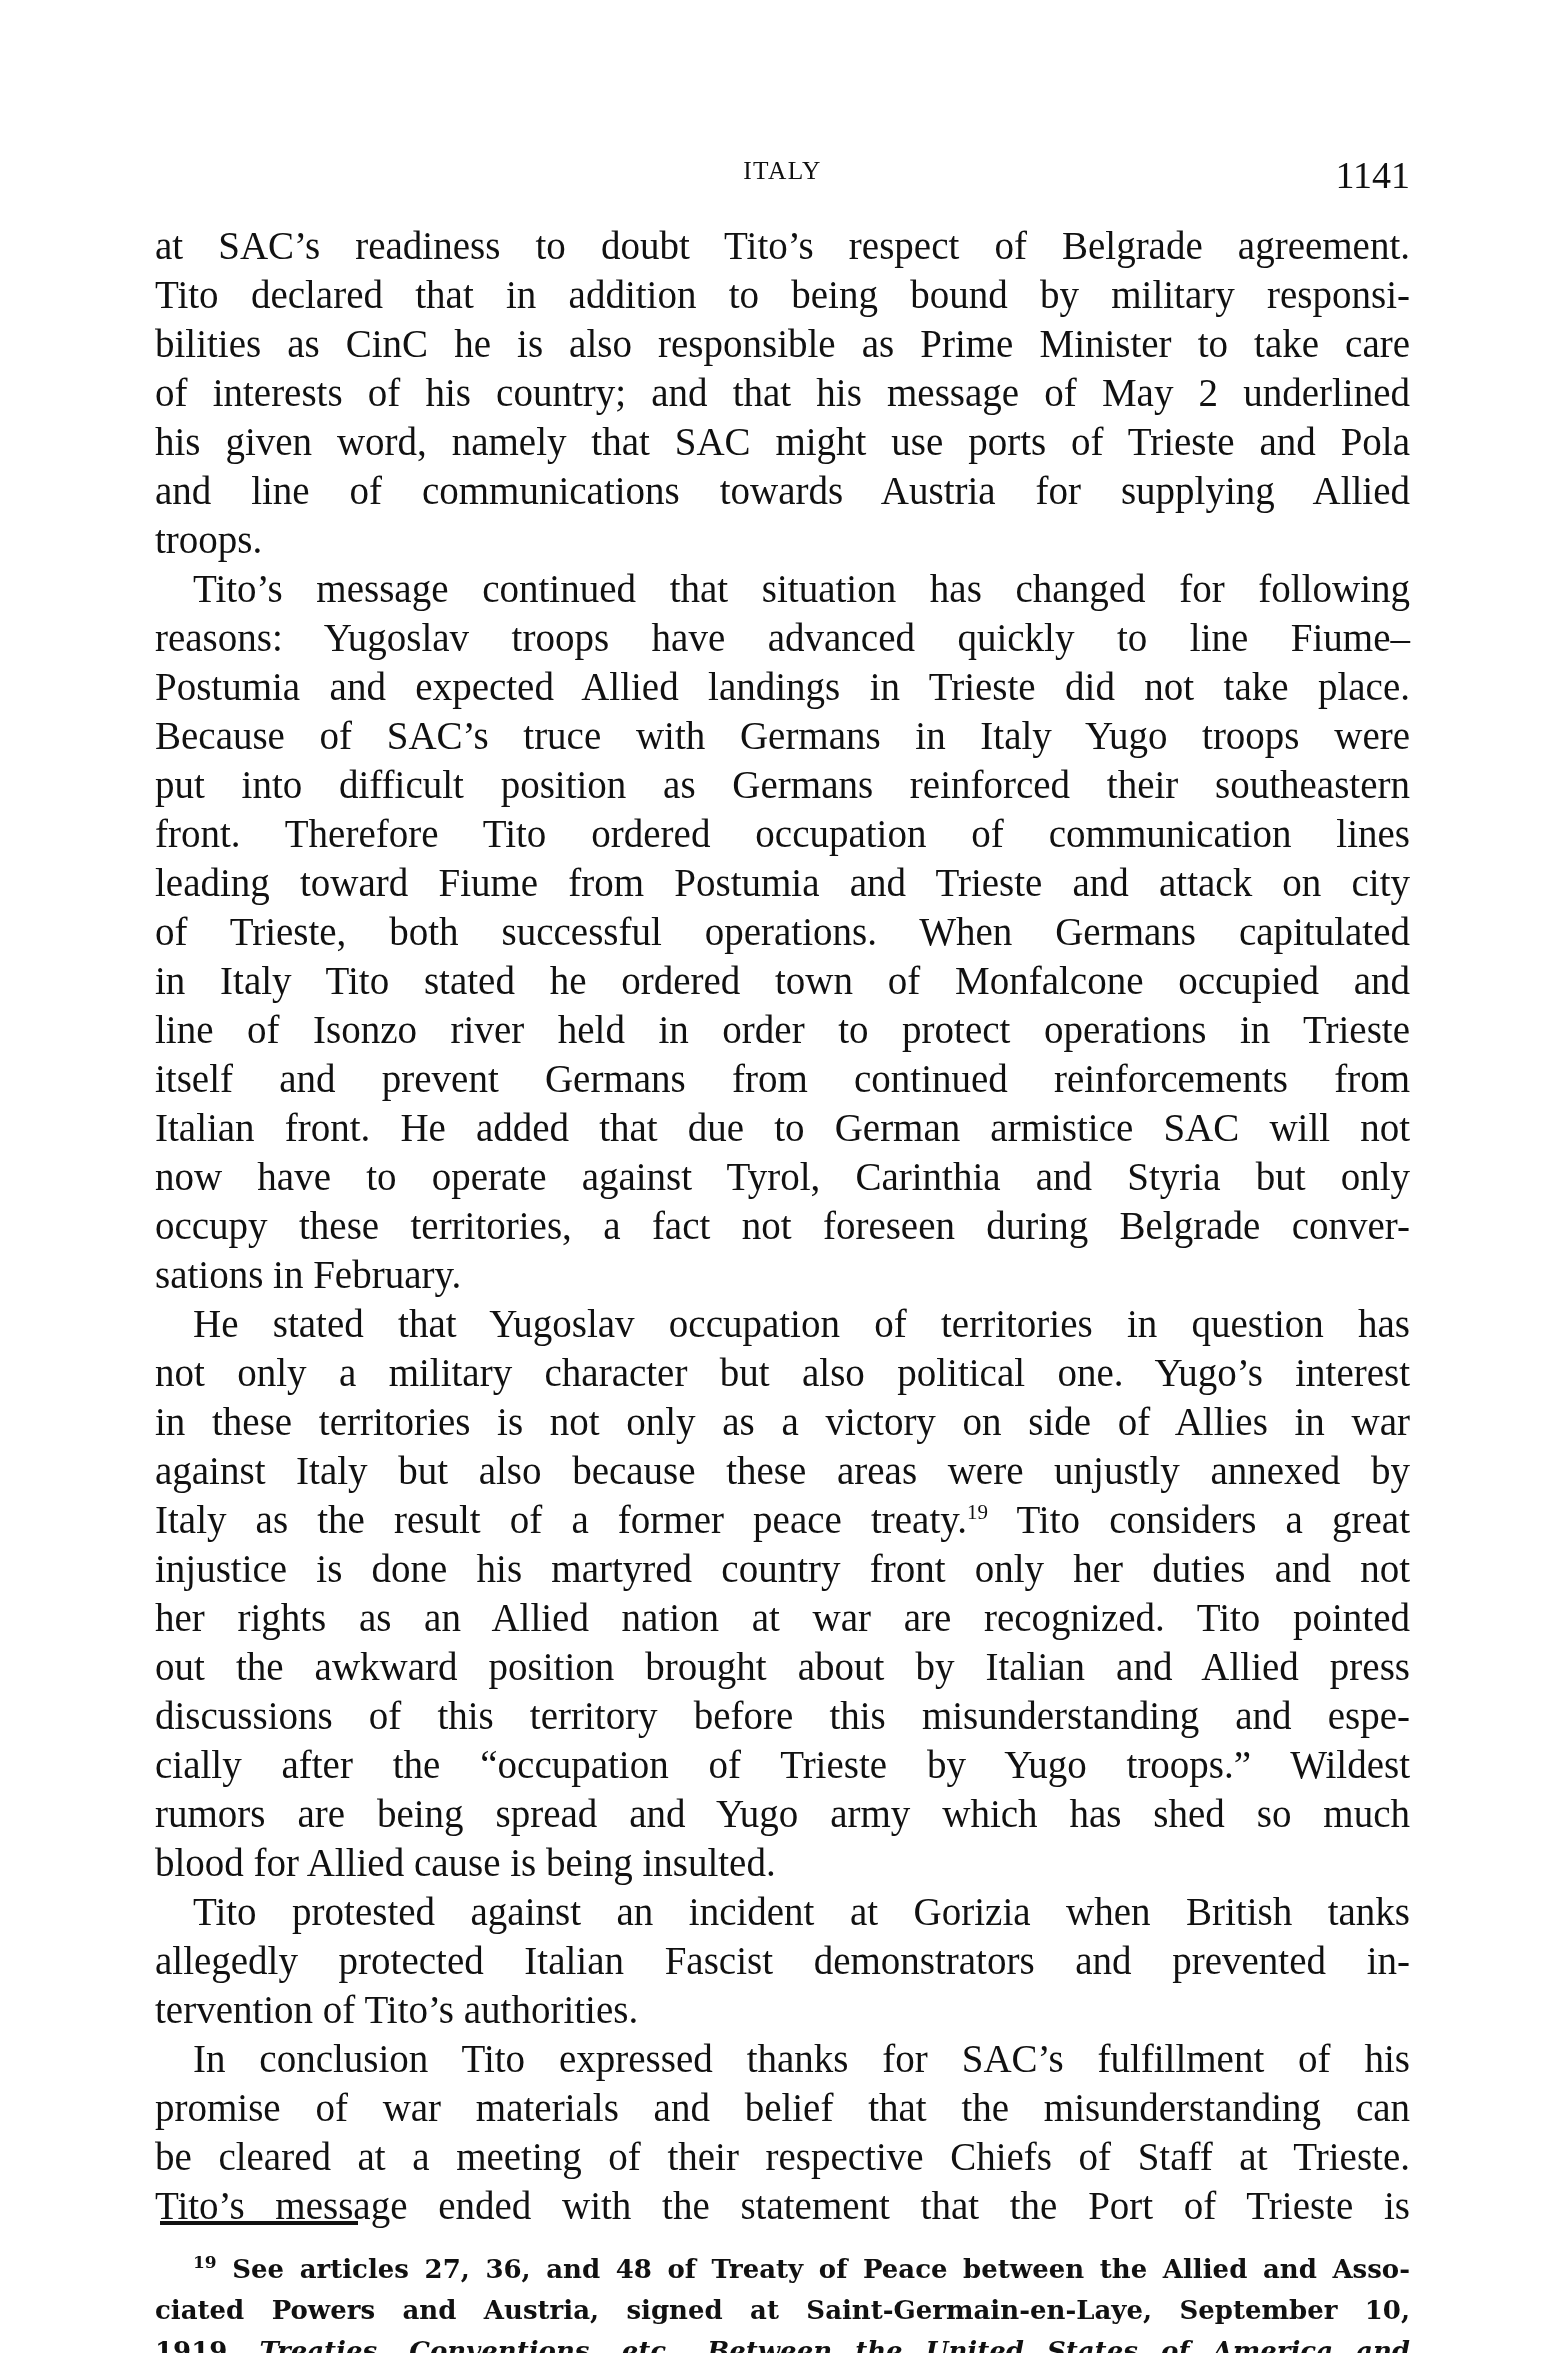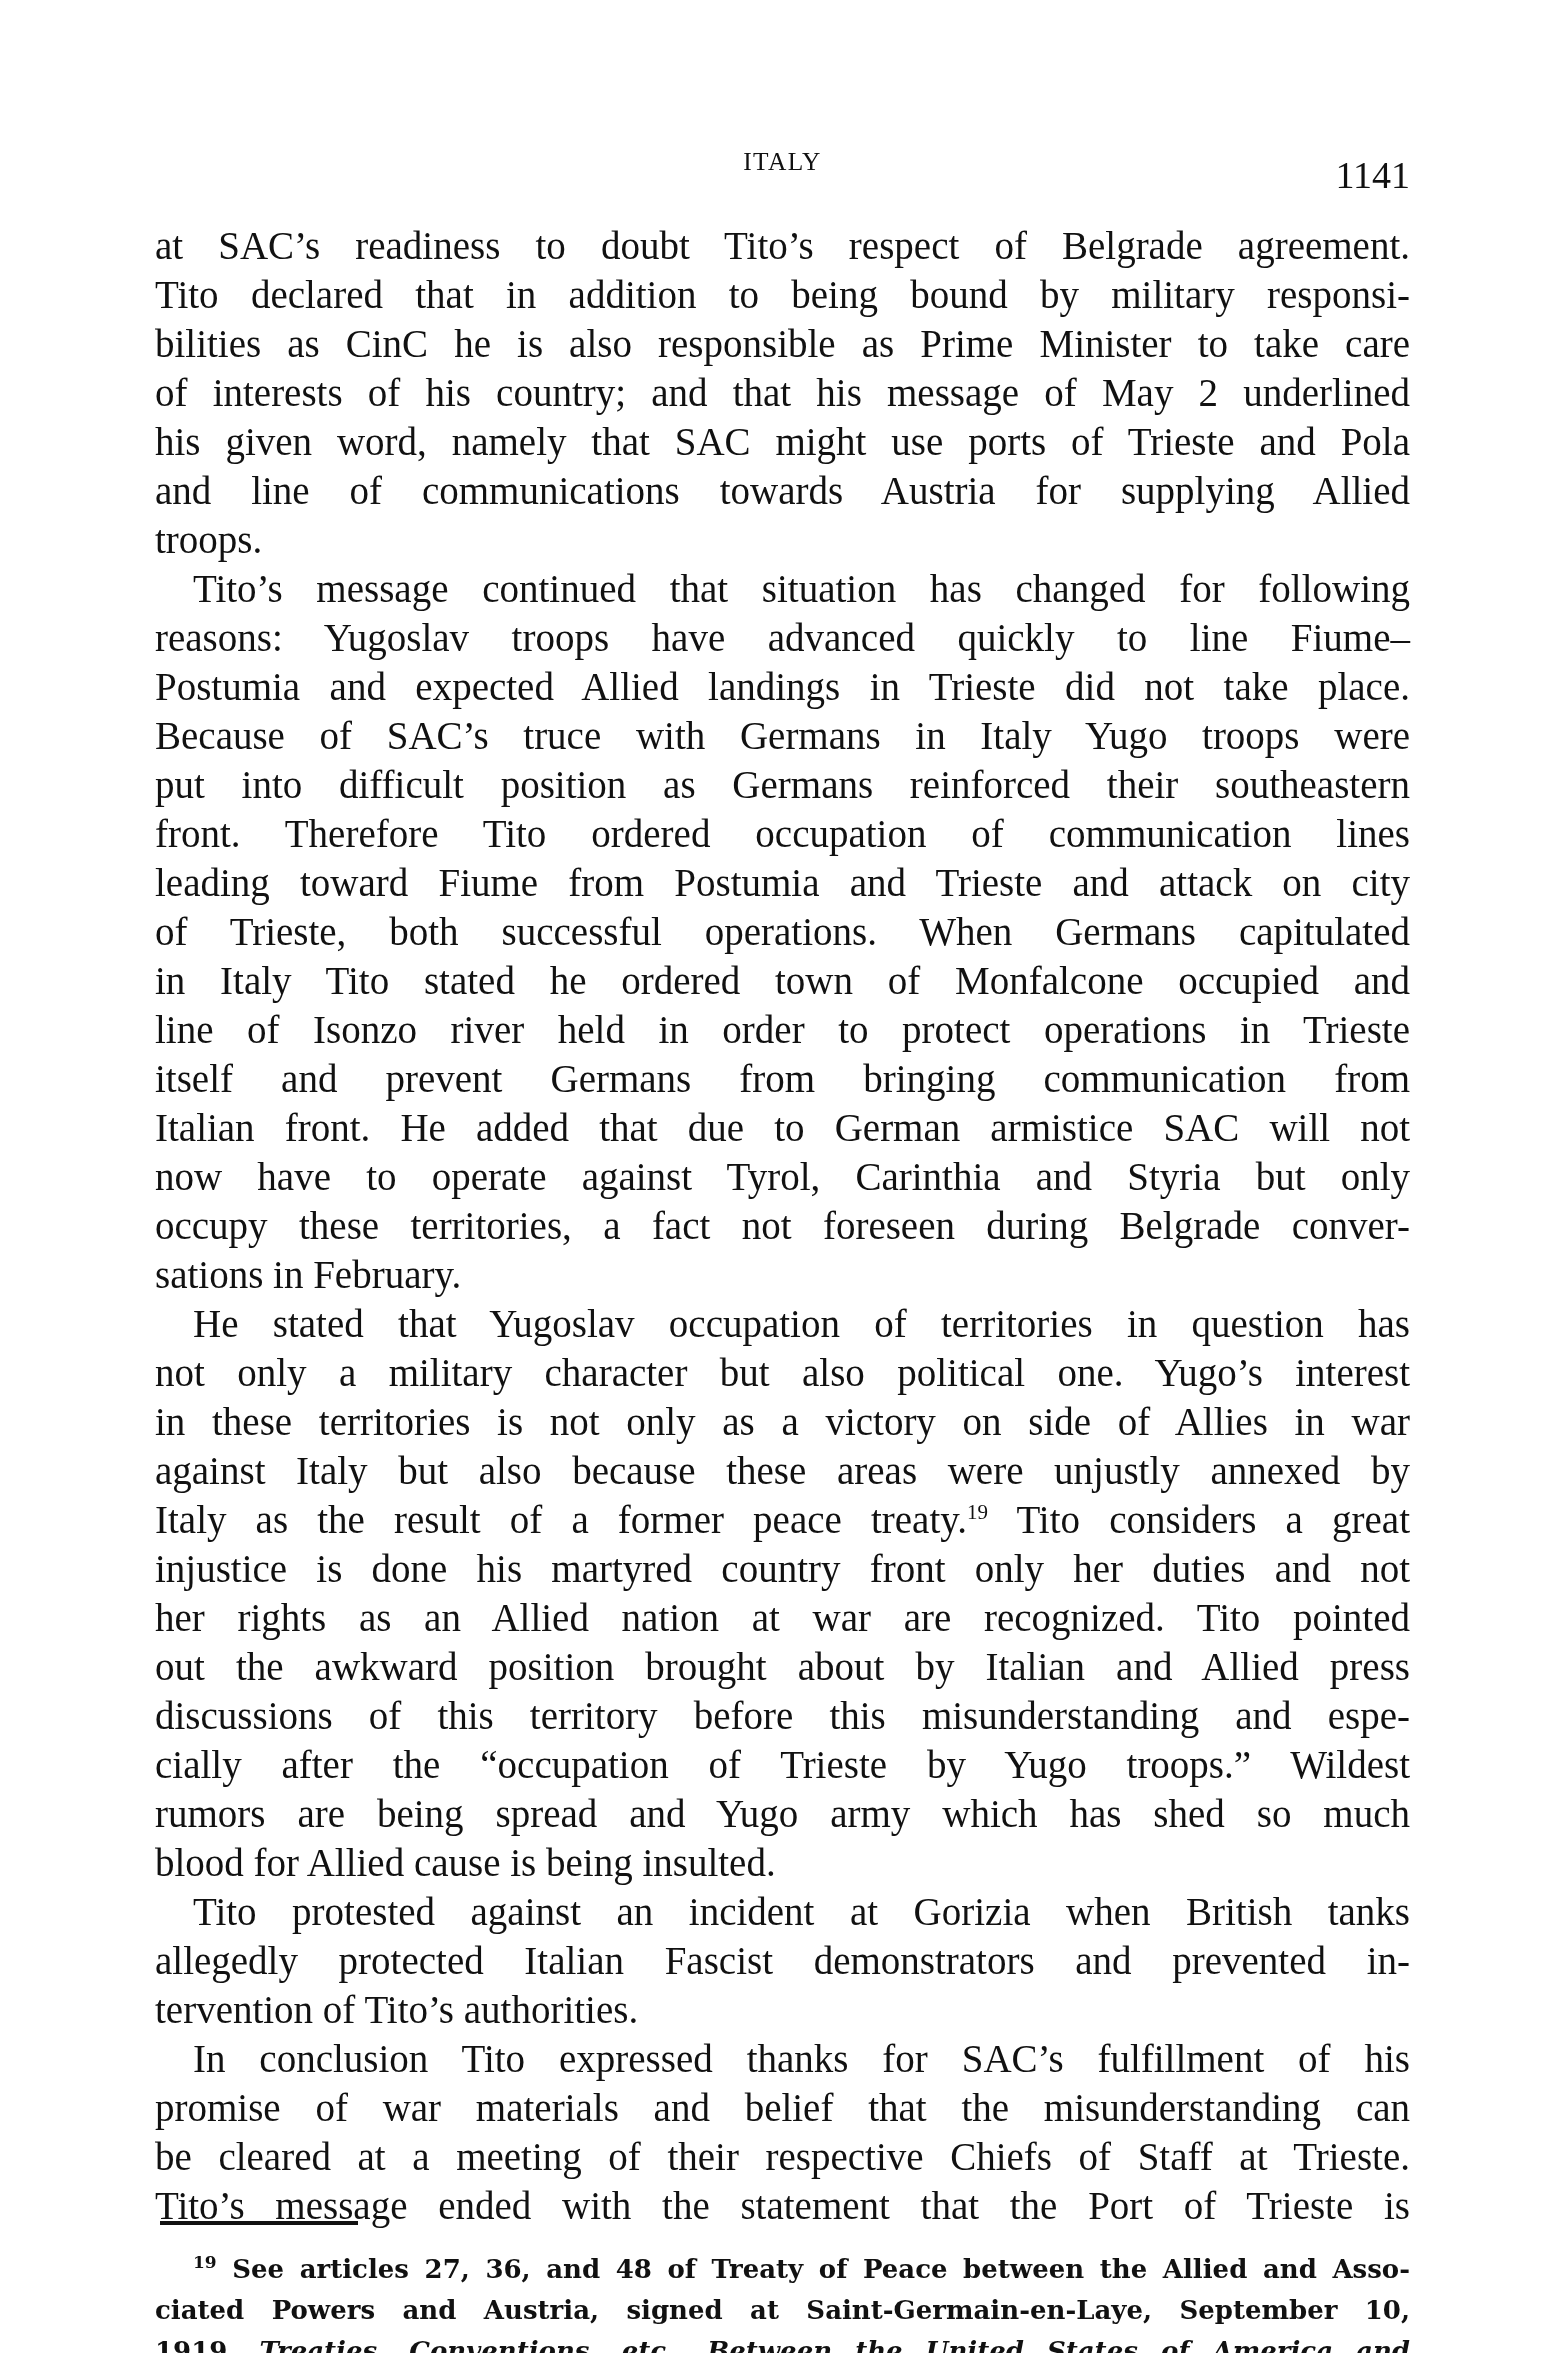--- a/index.html
+++ b/index.html
@@ -1,19 +1,19 @@
 <!DOCTYPE html>
 <html style="font-size:7.5px"><head>
 <meta charset="utf-8">
 <style>
   html, body { margin: 0; padding: 0; background: #ffffff; }
   body { width: 1567px; height: 2542px; position: relative; overflow: hidden; color: #111; }
   .page { position: absolute; left: 0; top: 0; width: 1567px; height: 2542px; }
   .header { position: absolute; top: 141px; left: 155px; width: 1255px; height: 42px; font-family: "Liberation Serif", "DejaVu Serif", serif; }
-  .running-title { position: absolute; left: 0; right: 0; top: 6px; text-align: center; font-size: 25.4px; letter-spacing: 1.4px; }
+  .running-title { position: absolute; left: 0; right: 0; top: 15px; text-align: center; font-size: 25.4px; letter-spacing: 1.4px; }
   .page-number { position: absolute; right: 0; top: 0; font-size: 38px; margin-top: 12px; }
   .body { position: absolute; top: 221px; left: 155px; width: 1255px; font-family: "Liberation Serif", "DejaVu Serif", serif; font-size: 39px; line-height: 49px; }
   .line { display: block; height: 49px; white-space: nowrap; text-align: justify; text-align-last: justify; }
   .line.last { text-align-last: left; }
   .line.indent { padding-left: 38px; }
   .rule { position: absolute; left: 160px; top: 2221px; width: 198px; height: 4.2px; background: #111; }
   .footnotes { position: absolute; top: 2245px; left: 155px; width: 1255px; font-family: "DejaVu Serif", serif; font-size: 26px; line-height: 33px; font-weight: bold; }
   .fline { display: block; height: 33px; white-space: nowrap; text-align: justify; text-align-last: justify; margin-top: 8px; }
   .fline.indent { padding-left: 38px; }
   .fn-mark { font-size: 17px; vertical-align: super; line-height: 0; }
@@ -42,21 +42,21 @@
     <span class="line indent">Tito’s message continued that situation has changed for following</span>
     <span class="line">reasons: Yugoslav troops have advanced quickly to line Fiume–</span>
     <span class="line">Postumia and expected Allied landings in Trieste did not take place.</span>
     <span class="line">Because of SAC’s truce with Germans in Italy Yugo troops were</span>
     <span class="line">put into difficult position as Germans reinforced their southeastern</span>
     <span class="line">front. Therefore Tito ordered occupation of communication lines</span>
     <span class="line">leading toward Fiume from Postumia and Trieste and attack on city</span>
     <span class="line">of Trieste, both successful operations. When Germans capitulated</span>
     <span class="line">in Italy Tito stated he ordered town of Monfalcone occupied and</span>
     <span class="line">line of Isonzo river held in order to protect operations in Trieste</span>
-    <span class="line">itself and prevent Germans from bringing communication from</span>
+    <span class="line">itself and prevent Germans from continued reinforcements from</span>
     <span class="line">Italian front. He added that due to German armistice SAC will not</span>
     <span class="line">now have to operate against Tyrol, Carinthia and Styria but only</span>
     <span class="line">occupy these territories, a fact not foreseen during Belgrade conver-</span>
     <span class="line last">sations in February.</span>
 
     <span class="line indent">He stated that Yugoslav occupation of territories in question has</span>
     <span class="line">not only a military character but also political one. Yugo’s interest</span>
     <span class="line">in these territories is not only as a victory on side of Allies in war</span>
     <span class="line">against Italy but also because these areas were unjustly annexed by</span>
     <span class="line"><span>Italy as the result of a former peace treaty.</span><sup class="ref">19</sup><span> Tito considers a great</span></span>

